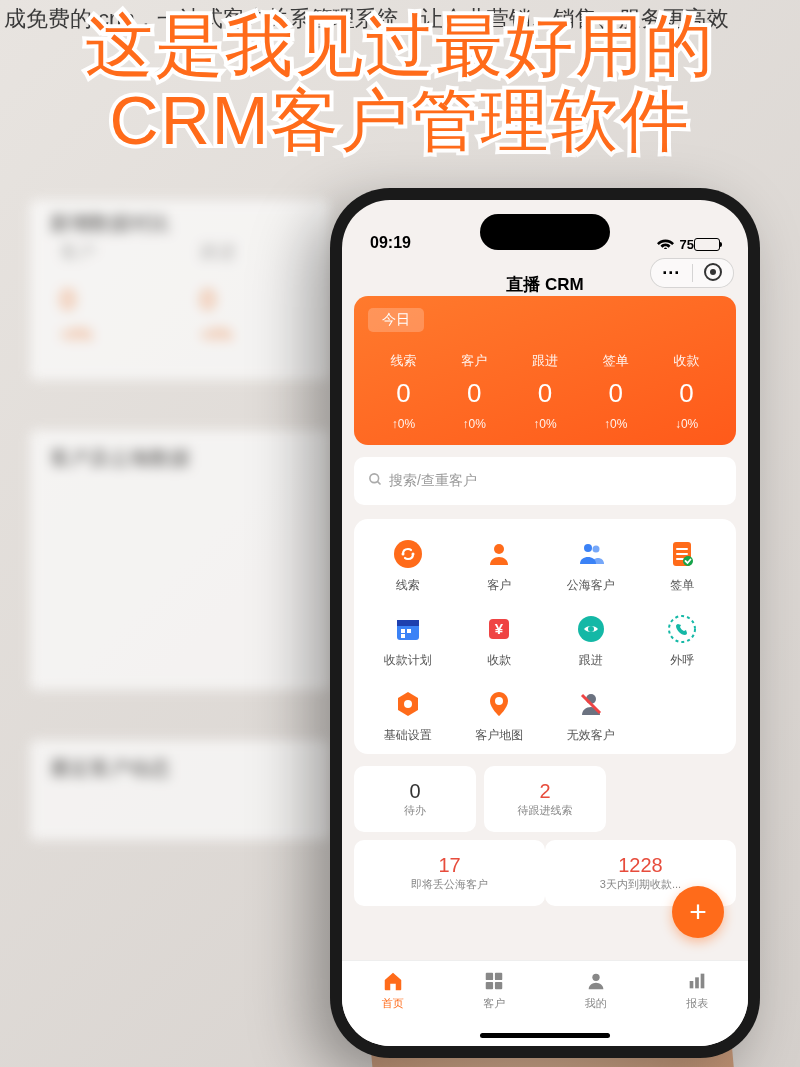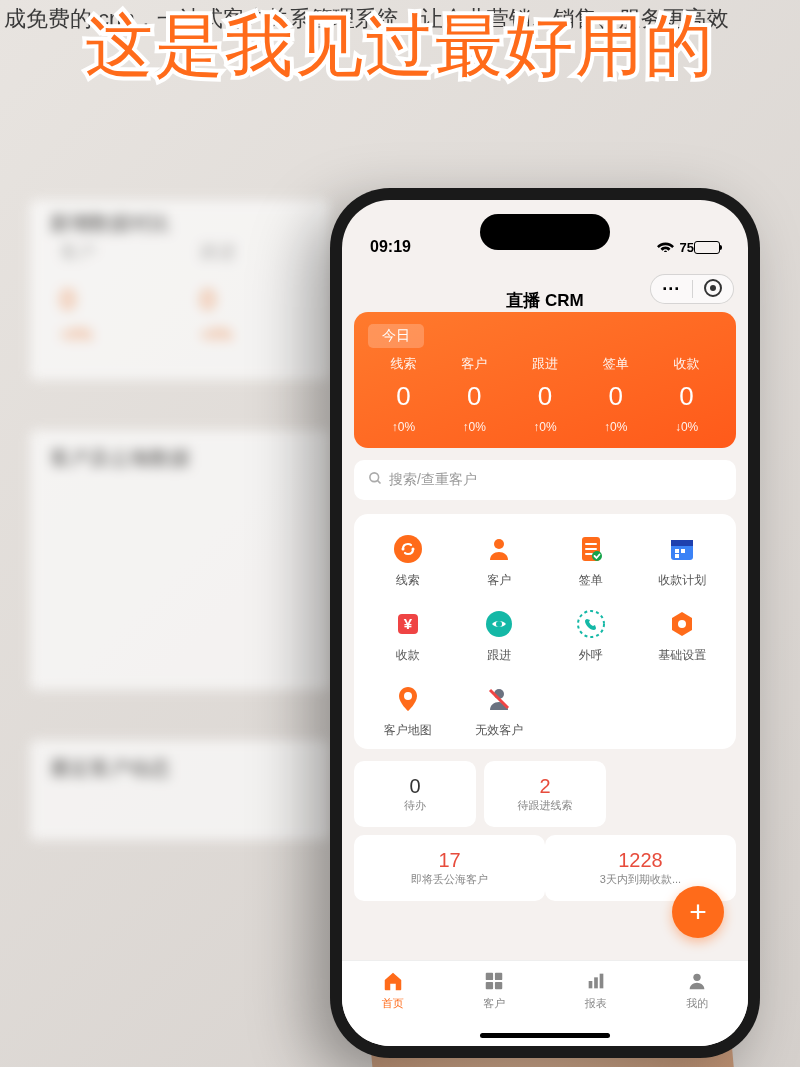--- a/index.html
+++ b/index.html
@@ -93,26 +93,25 @@
   height: 36px;
   background: #000;
   border-radius: 20px;
   z-index: 20;
 }
 
 
 .status-bar {
   height: 52px;
   display: flex;
-  align-items: center;
+  align-items: flex-end;
   justify-content: space-between;
   padding: 10px 28px 0;
   font-size: 16px;
   font-weight: 600;
-  margin-top: 16px;
 }
 .status-right { display: flex; align-items: center; gap: 6px; font-size: 13px; }
 .battery {
   display: inline-flex;
   align-items: center;
   gap: 0;
 }
 .battery-shell {
   width: 26px; height: 13px;
   border: 1.5px solid #000;
@@ -191,40 +190,40 @@
   border-radius: 14px;
   padding: 12px 14px 14px;
   color: #fff;
 }
 .today-label {
   background: rgba(255,255,255,0.22);
   display: inline-block;
   padding: 3px 14px;
   border-radius: 5px;
   font-size: 14px;
-  margin-bottom: 7px;
+  margin-bottom: 20px;
 }
 .today-stats {
   display: flex;
   justify-content: space-between;
 }
 .today-stat {
   flex: 1;
   text-align: center;
 }
 .today-stat-label { font-size: 13px; opacity: 0.92; margin-bottom: 8px; }
 .today-stat-value { font-size: 26px; font-weight: 300; }
 .today-stat-pct { font-size: 12px; margin-top: 8px; opacity: 0.92; }
 
 
 .search-box {
   margin-top: 12px;
   background: #fff;
   border-radius: 10px;
-  height: 40px;
+  height: 48px;
   display: flex;
   align-items: center;
   padding: 0 14px;
   color: #999;
   font-size: 14px;
   gap: 6px;
 }
 
 
 .icon-grid {
@@ -357,20 +356,21 @@
     <span class="bg-stat-num">0</span>
     <span class="bg-stat-pct">+0%</span>
   </div>
   <div class="bg-section-title" style="top:445px;left:50px">客户及公海数据</div>
   <div class="bg-section-title" style="top:755px;left:50px">最近客户动态</div>
 </div>
 <div class="bg-header-text">成免费的 crm，一站式客户关系管理系统，让企业营销、销售、服务更高效</div>
 
 <div class="headline">
   <div>这是我见过最好用的</div>
+  <div>CRM客户管理软件</div>
 </div>
 
 <div class="hand"></div>
 
 <div class="phone">
   <div class="phone-screen">
     <div class="notch"></div>
 
     <div class="status-bar">
       <span>09:19</span>
@@ -455,20 +455,31 @@
               <svg width="30" height="30" viewBox="0 0 30 30">
                 <circle cx="15" cy="10" r="5" fill="#ff6b1a"></circle>
                 <path d="M6 26c0-5 4-8 9-8s9 3 9 8z" fill="#ff6b1a"></path>
               </svg>
             </div>
     <div class="grid-label">客户</div>
           </div>
           <div class="grid-item">
             <div class="grid-icon">
               <svg width="30" height="30" viewBox="0 0 30 30">
+                <circle cx="12" cy="9" r="4" fill="#3b82f6"></circle>
+                <circle cx="20" cy="10" r="3.5" fill="#3b82f6" opacity="0.7"></circle>
+                <path d="M4 25c0-5 4-7 8-7s8 2 8 7z" fill="#3b82f6"></path>
+                <path d="M16 25c0-4 3-6 6-6s6 2 6 6z" fill="#3b82f6" opacity="0.7"></path>
+              </svg>
+            </div>
+    <div class="grid-label">公海客户</div>
+          </div>
+          <div class="grid-item">
+            <div class="grid-icon">
+              <svg width="30" height="30" viewBox="0 0 30 30">
                 <rect x="6" y="3" width="18" height="24" rx="3" fill="#ff6b1a"></rect>
                 <path d="M10 10h10M10 15h10M10 20h6" stroke="#fff" stroke-width="2" stroke-linecap="round"></path>
                 <circle cx="21" cy="22" r="5" fill="#16a34a"></circle>
                 <path d="M18.5 22l2 2 3-3.5" stroke="#fff" stroke-width="1.8" fill="none" stroke-linecap="round"></path>
               </svg>
             </div>
     <div class="grid-label">签单</div>
           </div>
           <div class="grid-item">
             <div class="grid-icon">
@@ -580,32 +591,32 @@
               <rect x="13" y="3" width="8" height="8" rx="1" fill="#888"></rect>
               <rect x="3" y="13" width="8" height="8" rx="1" fill="#888"></rect>
               <rect x="13" y="13" width="8" height="8" rx="1" fill="#888"></rect>
             </svg>
           </div>
     <div>客户</div>
         </div>
         <div class="nav-item">
           <div class="nav-icon">
             <svg width="22" height="22" viewBox="0 0 24 24">
+              <circle cx="12" cy="8" r="4" fill="#888"></circle>
+              <path d="M4 21c0-4 4-7 8-7s8 3 8 7z" fill="#888"></path>
+            </svg>
+          </div>
+    <div>我的</div>
+        </div>
+        <div class="nav-item">
+          <div class="nav-icon">
+            <svg width="22" height="22" viewBox="0 0 24 24">
               <rect x="4" y="12" width="4" height="8" fill="#888"></rect>
               <rect x="10" y="8" width="4" height="12" fill="#888"></rect>
               <rect x="16" y="4" width="4" height="16" fill="#888"></rect>
             </svg>
           </div>
     <div>报表</div>
-        </div>
-        <div class="nav-item">
-          <div class="nav-icon">
-            <svg width="22" height="22" viewBox="0 0 24 24">
-              <circle cx="12" cy="8" r="4" fill="#888"></circle>
-              <path d="M4 21c0-4 4-7 8-7s8 3 8 7z" fill="#888"></path>
-            </svg>
-          </div>
-    <div>我的</div>
         </div>
       </div>
     <div class="home-indicator"></div>
   </div>
 </div>
 
 </body></html>

